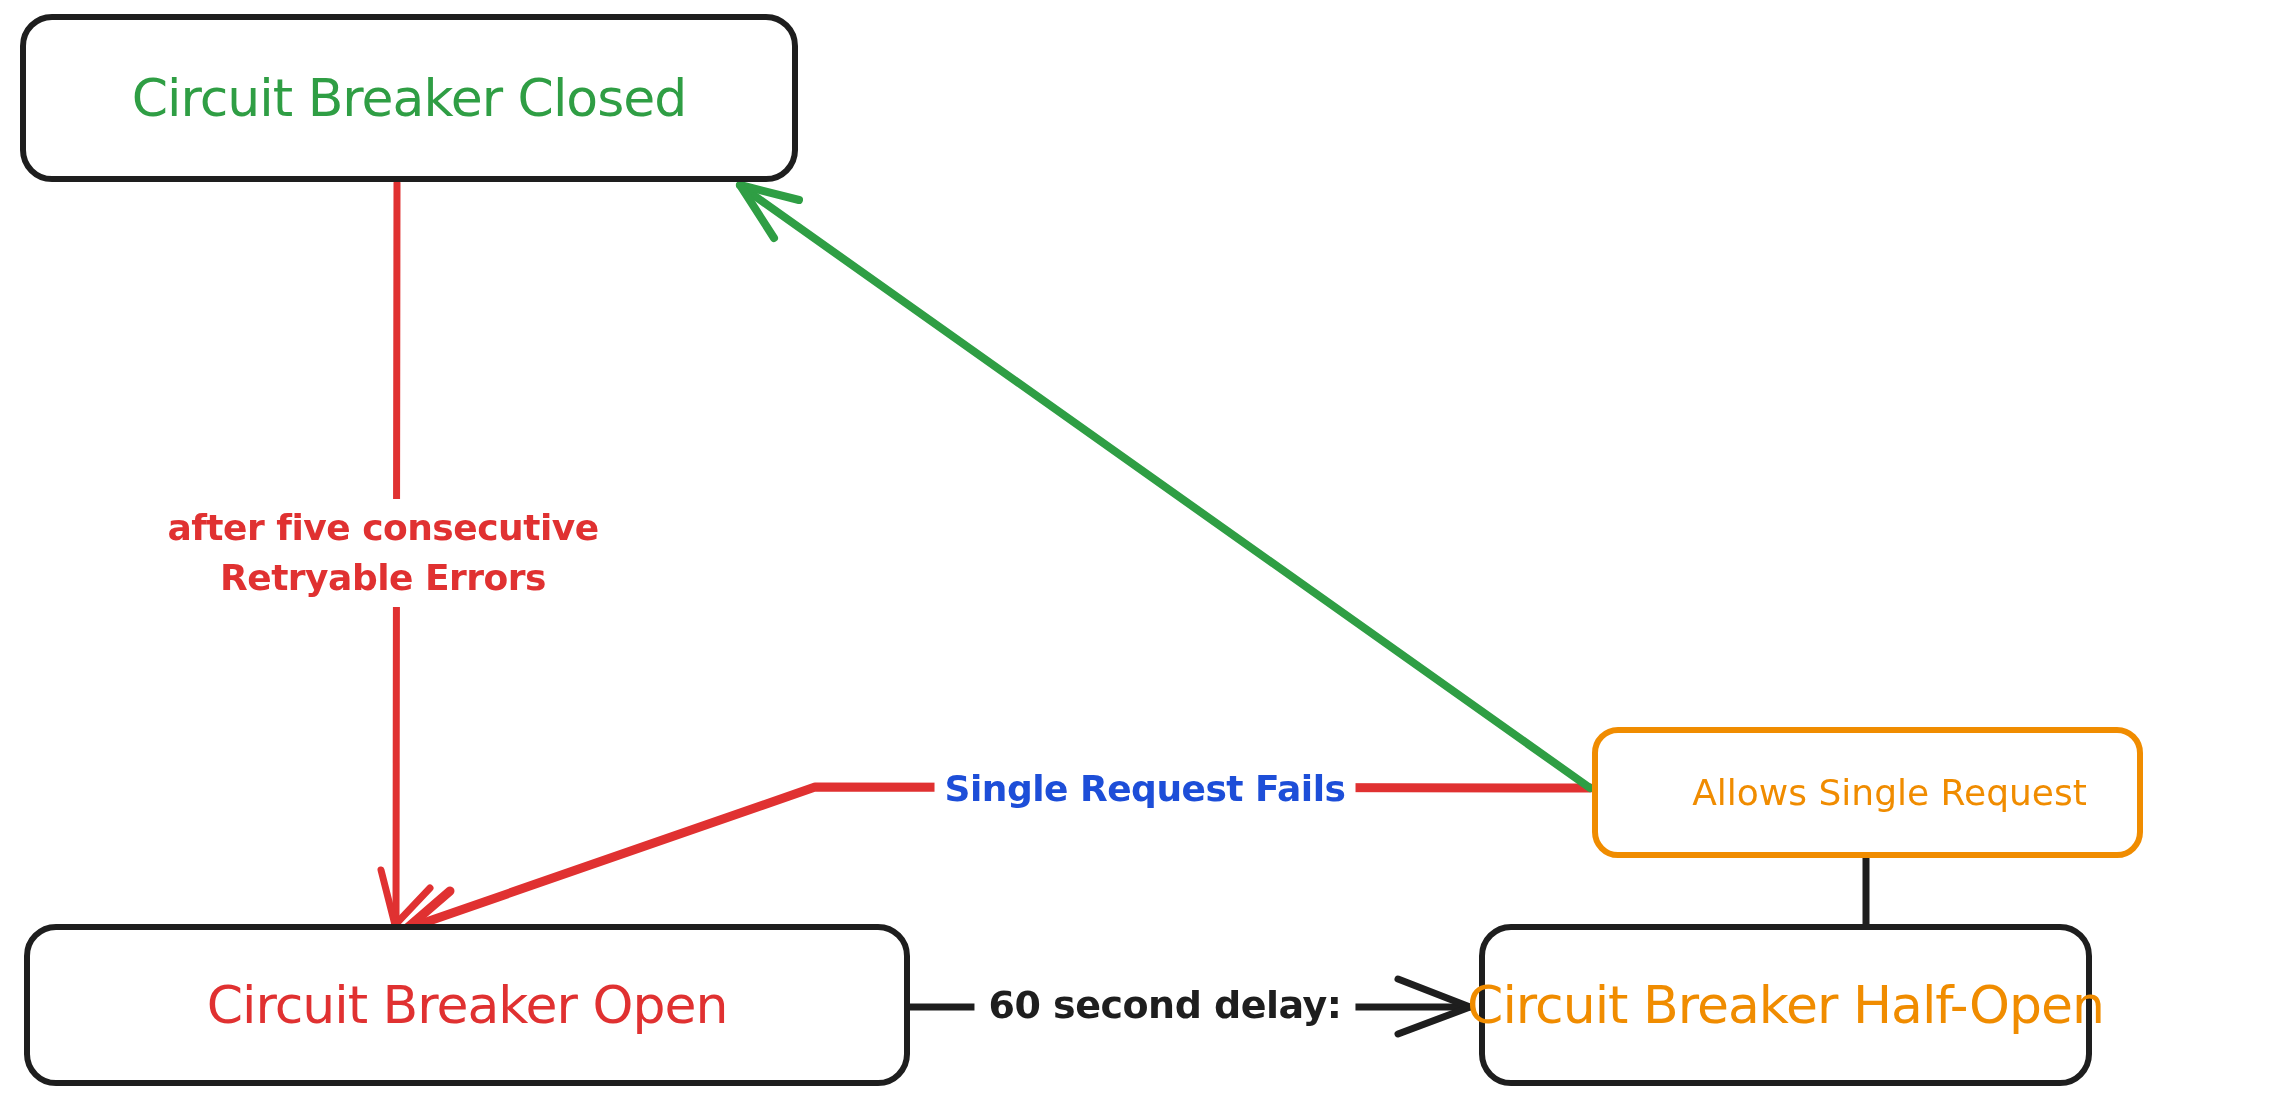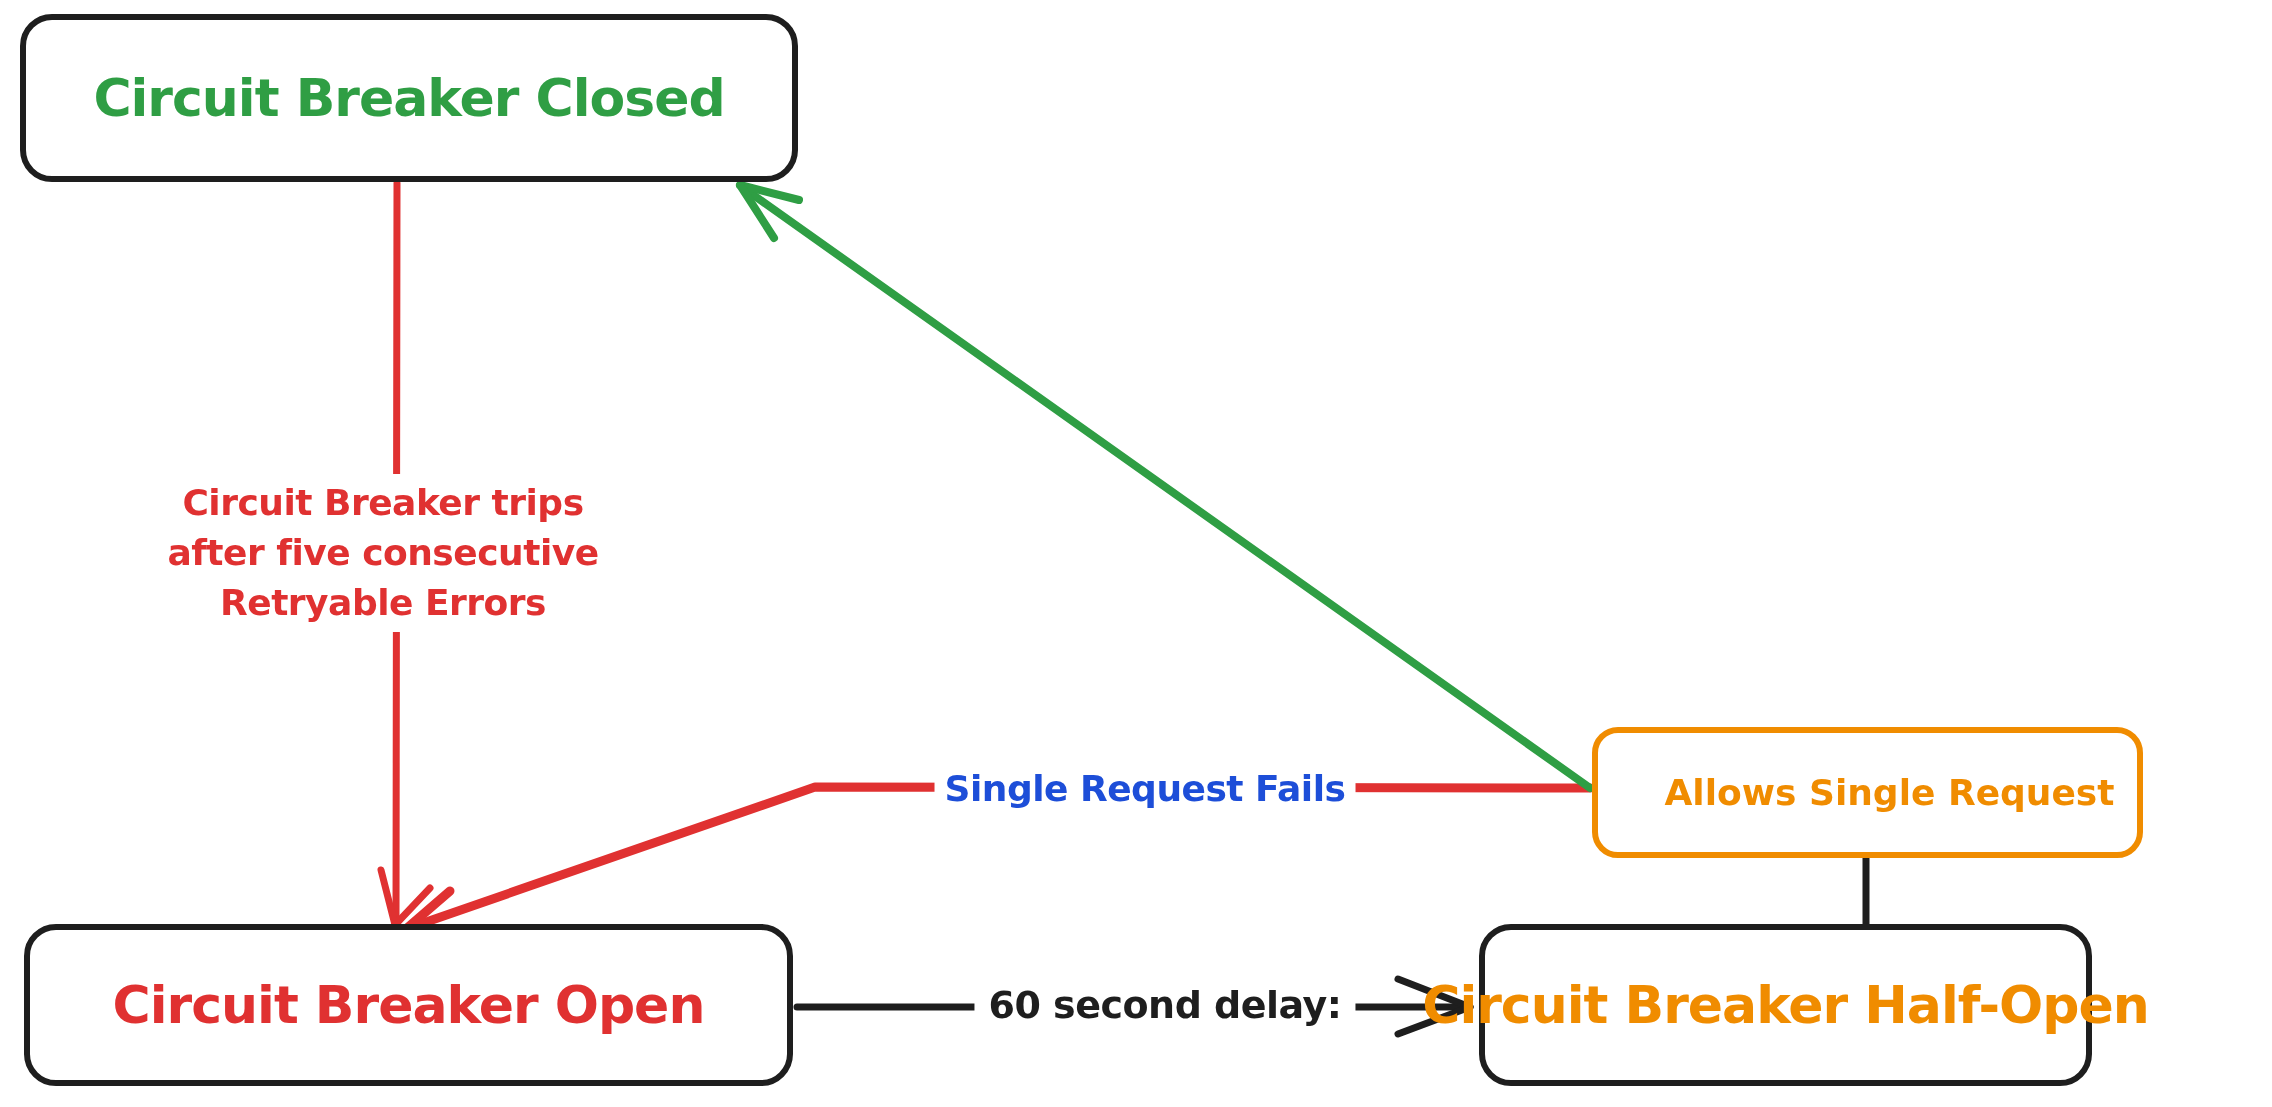--- a/index.html
+++ b/index.html
@@ -22,26 +22,26 @@
     align-items: center;
     justify-content: center;
     background: #ffffff;
     border: 6px solid #1e1e1e;
     border-radius: 32px;
     box-sizing: border-box;
     text-align: center;
   }
   .node-title {
     font-size: 52px;
-    font-weight: 700;
+    font-weight: 400;
     letter-spacing: -1px;
     white-space: nowrap;
   }
   .node-closed    { left: 20px;   top: 14px;  width: 778px; height: 168px; }
-  .node-open      { left: 24px;   top: 924px; width: 769px; height: 162px; }
+  .node-open      { left: 24px;   top: 924px; width: 886px; height: 162px; }
   .node-half-open { left: 1479px; top: 924px; width: 613px; height: 162px; }
   .node-allows    { left: 1592px; top: 727px; width: 551px; height: 131px; border-radius: 26px; padding-left: 44px; }
   .node-allows .node-title { font-size: 36px; letter-spacing: 0; }
 
   .edge-label {
     position: absolute;
     transform: translate(-50%, -50%);
     background: #ffffff;
     padding: 4px 14px;
     text-align: center;
@@ -102,21 +102,20 @@
 
   <div class="node node-half-open" style="border-color: rgb(30, 30, 30);">
     <span class="node-title" style="color: rgb(240, 140, 0);">Circuit Breaker Half-Open</span>
   </div>
 
   <div class="node node-allows" style="border-color: rgb(240, 140, 0);">
     <span class="node-title" style="color: rgb(240, 140, 0);">Allows Single Request</span>
   </div>
 
   <div class="edge-label label-trips" style="color: rgb(224, 49, 49);">
-    <div>Circuit Breaker trips</div>
     <div>after five consecutive</div>
     <div>Retryable Errors</div>
   </div>
 
 
   <div class="edge-label label-fails" style="color: #1d4ed8;">Single Request Fails</div>
 
   <div class="edge-label label-delay" style="color: rgb(30, 30, 30);">
     <div>60 second delay:</div>
   </div>

